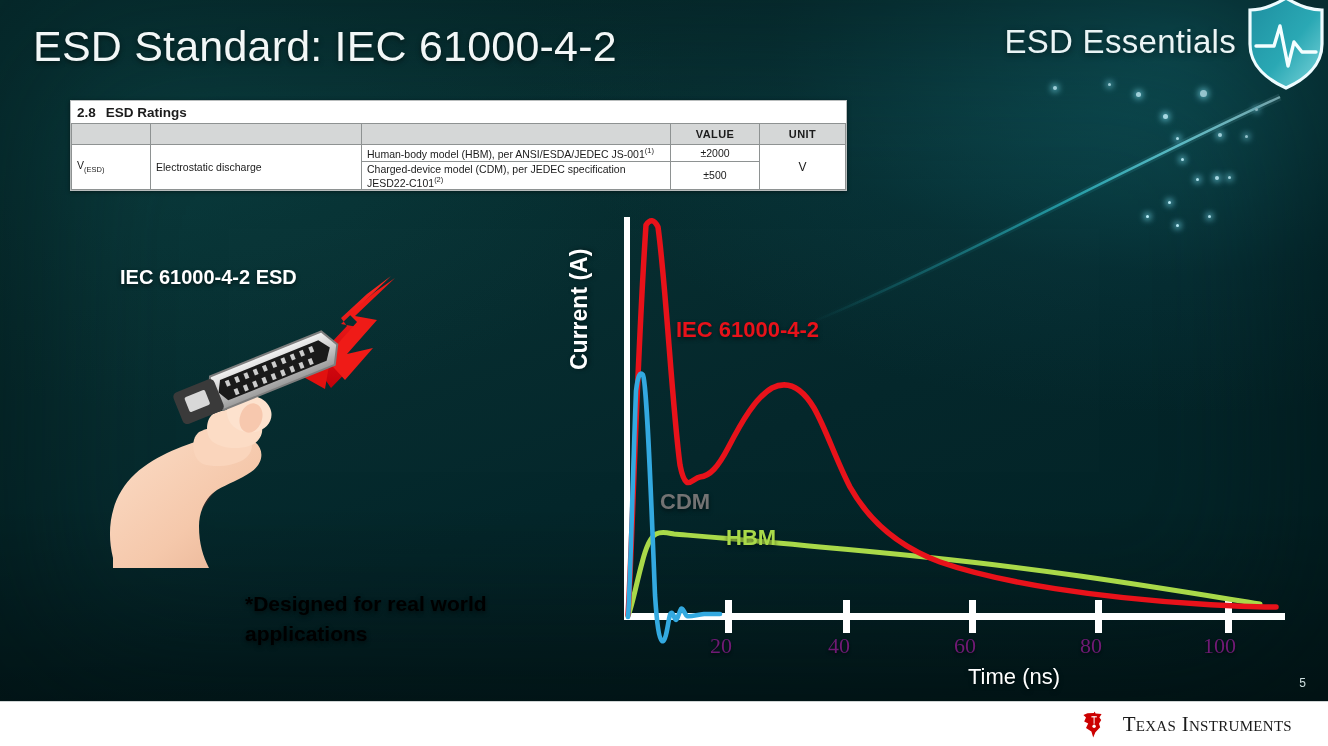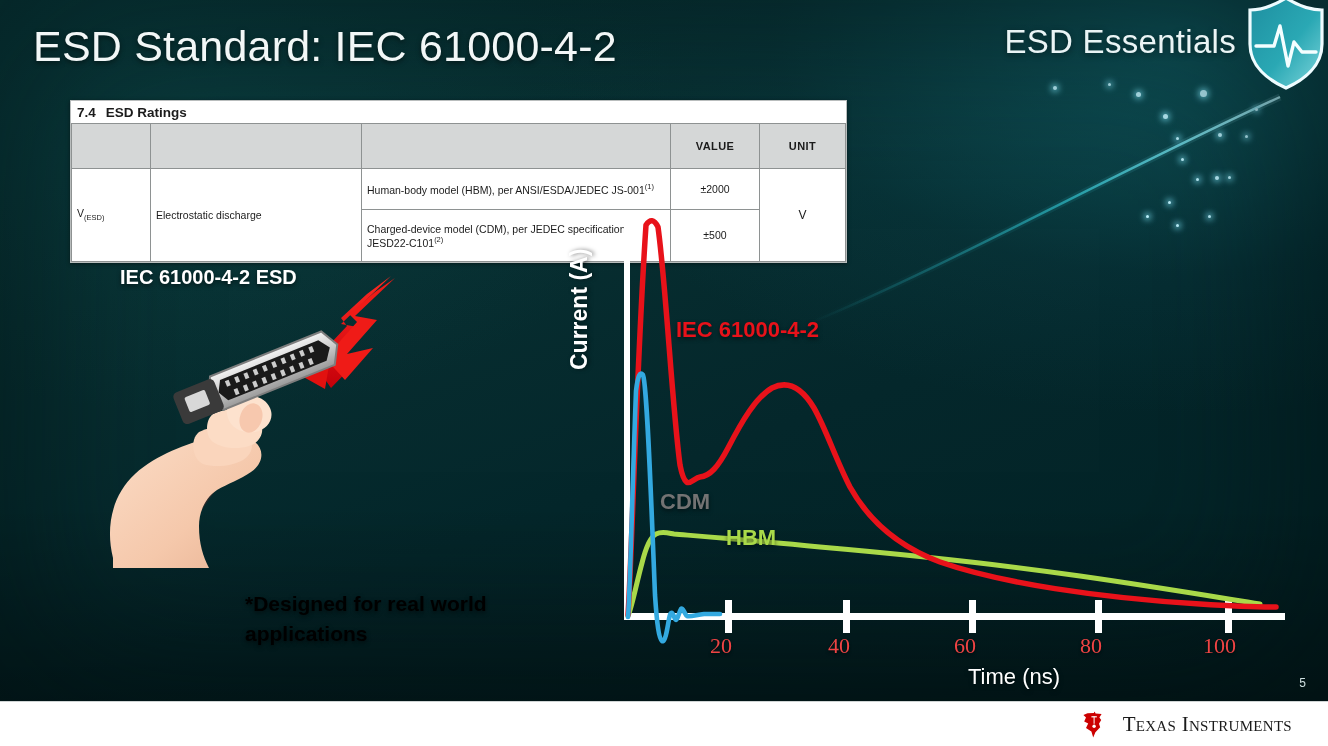--- a/index.html
+++ b/index.html
@@ -33,21 +33,21 @@
   .shield{position:absolute;right:2px;top:-8px;width:80px;height:100px;}
 
   
   .ds{position:absolute;left:70px;top:100px;width:775px;background:#ffffff;
     border:1px solid #b9bdbd;box-shadow:0 1px 4px rgba(0,0,0,.45);}
   .ds .hd{font-size:13.5px;font-weight:bold;color:#1b1b1b;padding:4px 6px 3px 6px;
     font-family:"Liberation Sans",sans-serif;}
   .ds .hd .num{margin-right:10px;}
   table.dst{border-collapse:collapse;width:100%;font-size:10.5px;color:#1b1b1b;
     font-family:"Liberation Sans",sans-serif;table-layout:fixed;}
-  table.dst td,table.dst th{border:1px solid #8e9292;padding:13px 5px;vertical-align:middle;}
+  table.dst td,table.dst th{border:1px solid #8e9292;padding:1px 5px;vertical-align:middle;}
   table.dst thead td{background:#d5d7d7;height:18px;}
   table.dst thead td.vu{text-align:center;font-weight:bold;font-size:11px;letter-spacing:.4px;}
   td.c1{width:68px;}
   td.c2{width:200px;}
   td.c3{width:}
   td.c4{width:78px;text-align:center;}
   td.c5{width:75px;text-align:center;font-size:12px;}
   .sub{font-size:7.5px;vertical-align:sub;}
   .sup{font-size:7.5px;vertical-align:super;}
 
@@ -64,21 +64,21 @@
     transform:rotate(-90deg);transform-origin:left top;white-space:nowrap;
     text-shadow:0 2px 4px rgba(0,0,0,.5);}
   .xlabel{position:absolute;left:968px;top:664px;font-size:22px;font-weight:normal;color:#fff;
     text-shadow:0 2px 4px rgba(0,0,0,.5);white-space:nowrap;text-align:right;}
   .ser-iec{position:absolute;left:676px;top:317px;font-size:22px;font-weight:bold;color:#e8121a;
     text-shadow:0 2px 4px rgba(0,0,0,.55);white-space:nowrap;}
   .ser-cdm{position:absolute;left:660px;top:489px;font-size:22px;font-weight:bold;color:#737373;
     text-shadow:0 2px 4px rgba(0,0,0,.55);white-space:nowrap;}
   .ser-hbm{position:absolute;left:726px;top:525px;font-size:22px;font-weight:bold;color:#a9d949;
     text-shadow:0 2px 4px rgba(0,0,0,.55);white-space:nowrap;}
-  .tick-lab{position:absolute;font-size:22px;font-weight:normal;color:#ef4444;
+  .tick-lab{position:absolute;font-size:22px;font-weight:normal;color:#701a75;
     font-family:"Liberation Serif",serif;text-shadow:0 2px 3px rgba(0,0,0,.55);}
 
   .pageno{position:absolute;right:22px;top:676px;font-size:12px;color:#cfe0e0;}
 
   
   .footer{position:absolute;left:0;top:701px;width:1328px;height:45px;background:#ffffff;
     border-top:1px solid #cfd4d4;}
   .ti{position:absolute;right:36px;top:711px;display:flex;align-items:center;gap:16px;}
   .ti-word{font-family:"Liberation Serif",serif;font-size:21px;color:#1a1a1a;letter-spacing:.3px;
     font-variant:small-caps;white-space:nowrap;}
@@ -133,21 +133,21 @@
         <stop offset="55%" stop-color="#2aa8b4"></stop>
         <stop offset="100%" stop-color="#7fd6dc"></stop>
       </linearGradient>
     </defs>
     <path d="M40 6 C56 16 70 18 76 18 L76 52 C76 74 58 88 40 96 C22 88 4 74 4 52 L4 18 C10 18 24 16 40 6 Z" fill="url(#shg)" stroke="#eefcff" stroke-width="3.2"></path>
     <path d="M10 54 L28 54 L34 34 L42 74 L48 50 L56 60 L70 60" fill="none" stroke="#f4feff" stroke-width="3.4" stroke-linejoin="round" stroke-linecap="round"></path>
   </svg>
 
   <div class="ds">
     <div class="hd">
-      <span class="num">7.4</span><span>ESD Ratings</span>
+      <span class="num">2.8</span><span>ESD Ratings</span>
     </div>
     <table class="dst">
       <thead>
         <tr>
           <td class="c1"></td>
           <td class="c2"></td>
           <td class="c3"></td>
           <td class="c4 vu">VALUE</td>
           <td class="c5 vu">UNIT</td>
         </tr>

